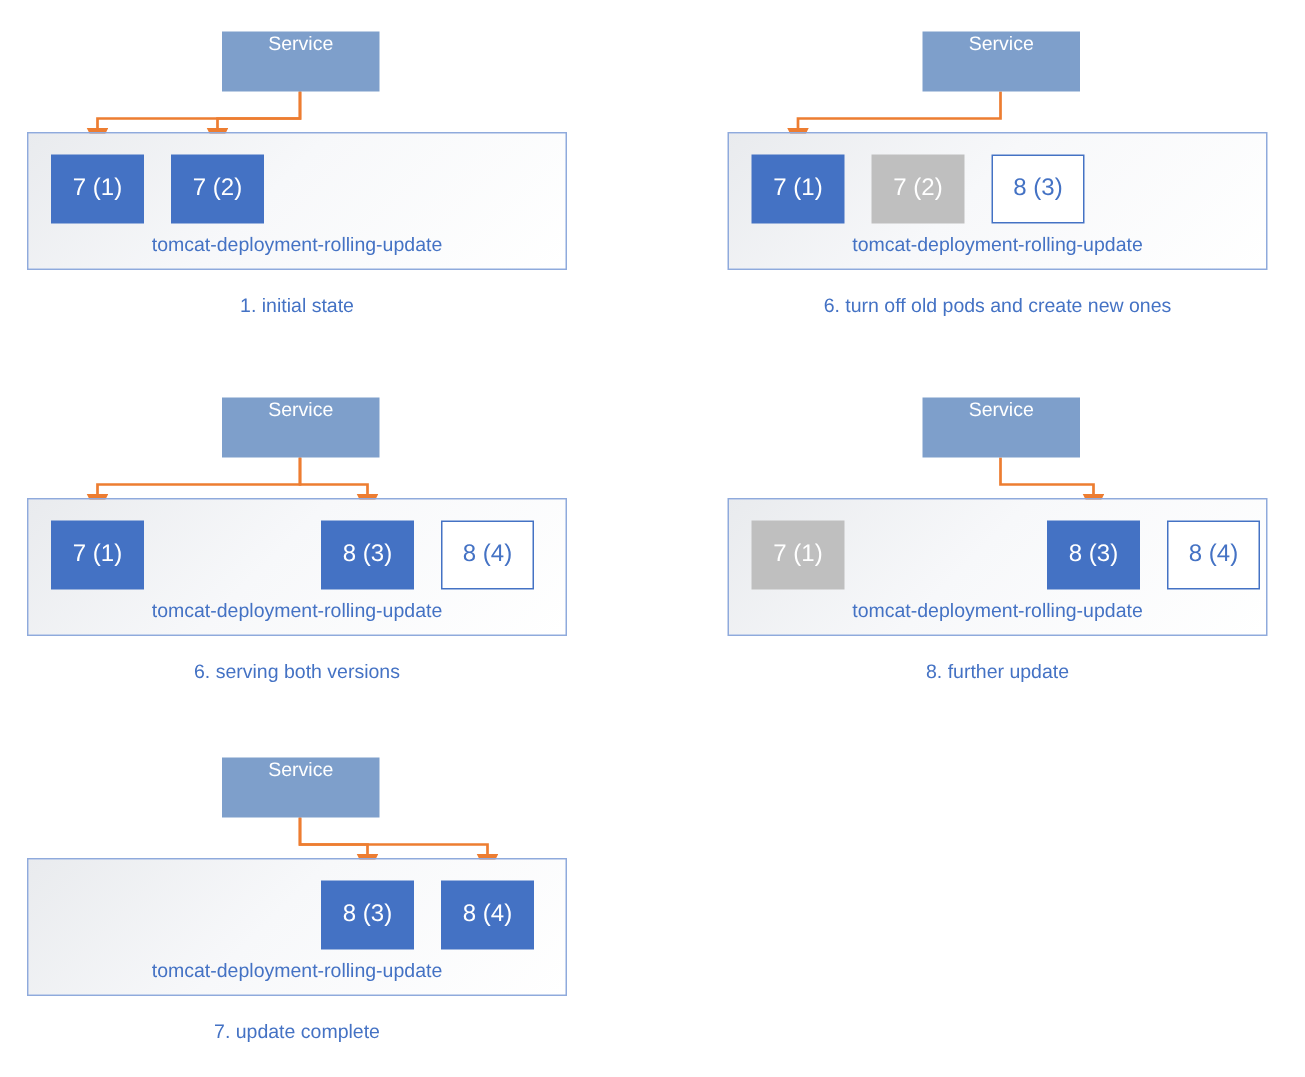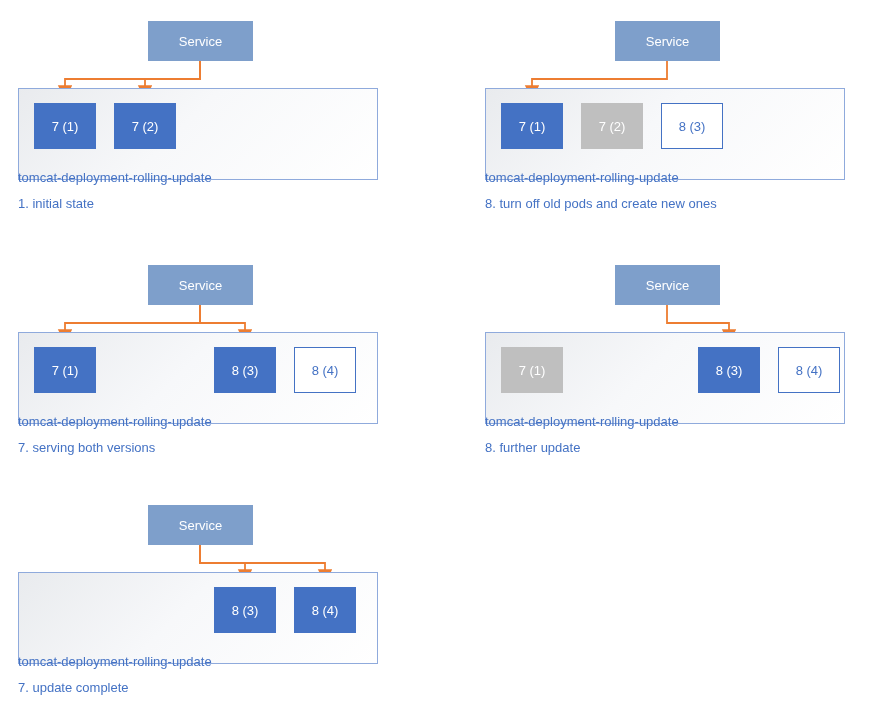--- a/index.html
+++ b/index.html
@@ -7,42 +7,42 @@
   body {
     width: 870px; height: 718px;
     position: relative;
     background: #ffffff;
     font-family: "Liberation Sans", sans-serif;
     overflow: hidden;
   }
   .service {
     position: absolute; width: 105px; height: 40px;
     background: #7E9FCB; color: #ffffff;
-    display: flex; align-items: center; justify-content: center;
+    display: flex; align-items: flex-start; justify-content: center;
     font-size: 13px;
   }
   .deploy {
     position: absolute; width: 360px; height: 92px;
     border: 1px solid #8FAADC;
     background: linear-gradient(135deg, #e9ebee 0%, #f7f8fa 45%, #ffffff 100%);
   }
   .pod {
     position: absolute; width: 62px; height: 46px;
     display: flex; align-items: center; justify-content: center;
-    font-size: 13px;
+    font-size: 16px;
   }
   .pod.active     { background: #4472C4; color: #ffffff; }
   .pod.terminated { background: #BFBFBF; color: #ffffff; }
   .pod.new        { background: #ffffff; border: 1px solid #4472C4; color: #4472C4; }
   .deploy-label {
-    position: absolute; width: 360px; text-align: left;
-    color: #4472C4; font-size: 13px; margin-top: 15px;
+    position: absolute; width: 360px; text-align: center;
+    color: #4472C4; font-size: 13px;
   }
   .caption {
-    position: absolute; width: 360px; 
+    position: absolute; width: 360px; text-align: center;
     color: #4472C4; font-size: 13px;
   }
   svg.arrows { position: absolute; left: 0; top: 0; pointer-events: none; }
 </style>
 </head>
 <body>
 
 <div>
 
   <svg class="arrows" width="870" height="718" viewBox="0 0 870 718">
@@ -79,33 +79,33 @@
 
   <div>
     <div class="service" style="left:615px; top:21px">
       <span>Service</span>
     </div>
     <div class="deploy" style="left:485px; top:88px"></div>
     <div class="pod active" style="left:501px; top:103px">7 (1)</div>
     <div class="pod terminated" style="left:581px; top:103px">7 (2)</div>
     <div class="pod new" style="left:661px; top:103px">8 (3)</div>
     <div class="deploy-label" style="left:485px; top:155px">tomcat-deployment-rolling-update</div>
-    <div class="caption" style="left:485px; top:196px">8. turn off old pods and create new ones</div>
+    <div class="caption" style="left:485px; top:196px">6. turn off old pods and create new ones</div>
   </div>
 
   <div>
     <div class="service" style="left:148px; top:265px">
       <span>Service</span>
     </div>
     <div class="deploy" style="left:18px; top:332px"></div>
     <div class="pod active" style="left:34px; top:347px">7 (1)</div>
     <div class="pod active" style="left:214px; top:347px">8 (3)</div>
     <div class="pod new" style="left:294px; top:347px">8 (4)</div>
     <div class="deploy-label" style="left:18px; top:399px">tomcat-deployment-rolling-update</div>
-    <div class="caption" style="left:18px; top:440px">7. serving both versions</div>
+    <div class="caption" style="left:18px; top:440px">6. serving both versions</div>
   </div>
 
   <div>
     <div class="service" style="left:615px; top:265px">
       <span>Service</span>
     </div>
     <div class="deploy" style="left:485px; top:332px"></div>
     <div class="pod terminated" style="left:501px; top:347px">7 (1)</div>
     <div class="pod active" style="left:698px; top:347px">8 (3)</div>
     <div class="pod new" style="left:778px; top:347px">8 (4)</div>

